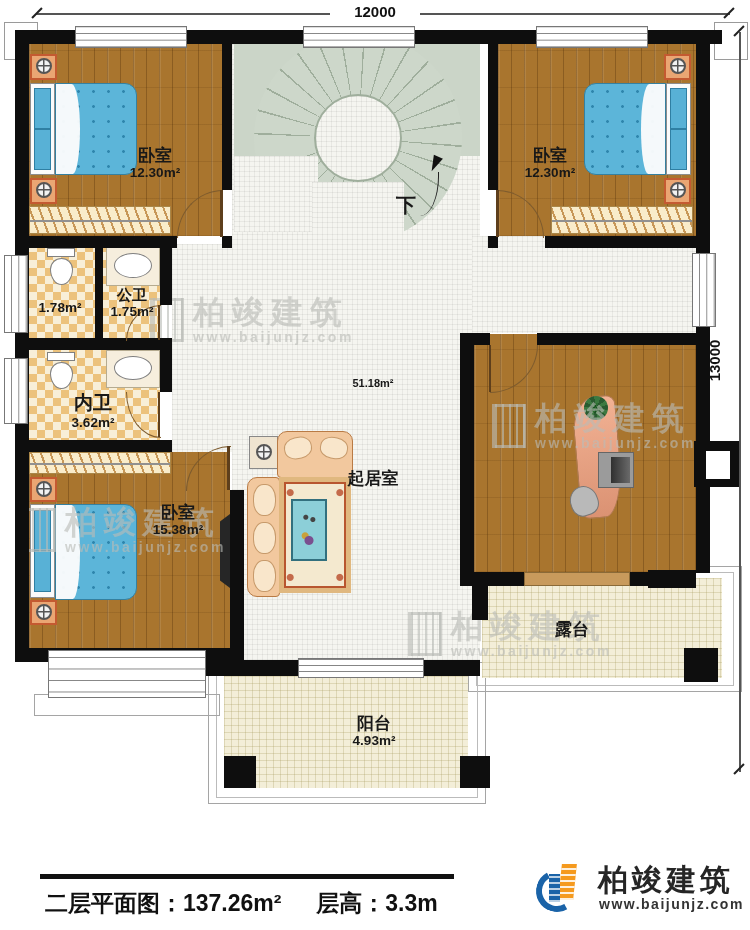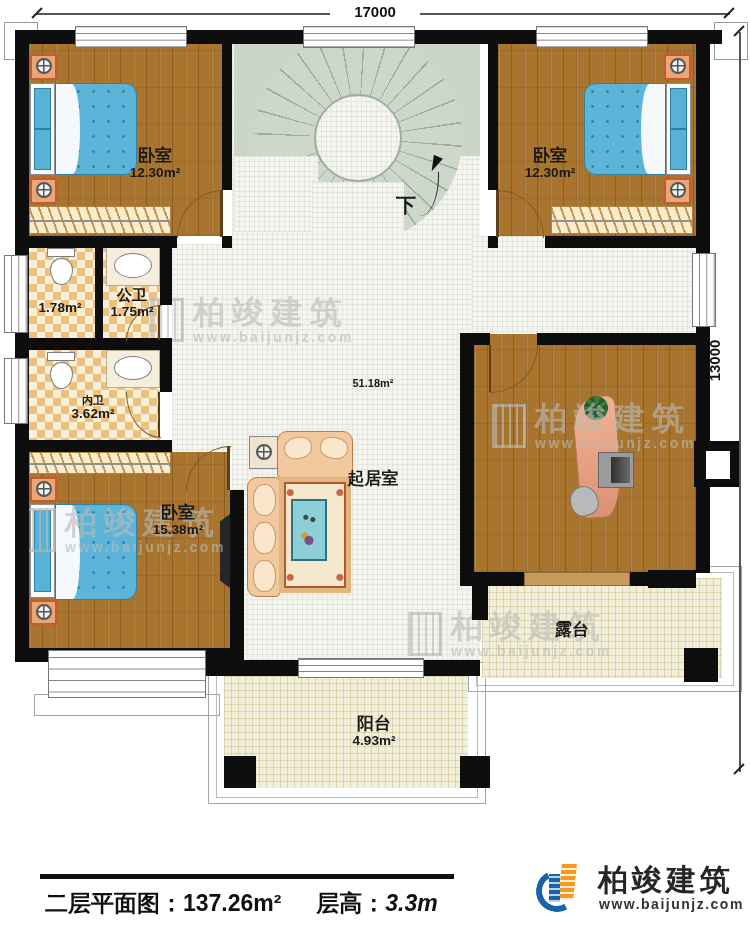--- a/index.html
+++ b/index.html
@@ -303,21 +303,21 @@
     <span class="rarea">12.30m²</span>
   </div>
   <div class="rlabel" style="left:100px;top:287px;width:64px;">
     <span class="rname" style="font-size:15px;">公卫</span>
     <span class="rarea">1.75m²</span>
   </div>
   <div class="rlabel" style="left:28px;top:300px;width:64px;">
     <span class="rarea">1.78m²</span>
   </div>
   <div class="rlabel" style="left:58px;top:394px;width:70px;">
-    <span class="rname" style="font-size:11px;">内卫</span>
+    <span class="rname" style="font-size:19px;font-family:Liberation Mono, monospace;">内卫</span>
     <span class="rarea">3.62m²</span>
   </div>
   <div class="rlabel" style="left:128px;top:503px;width:100px;">
     <span class="rname">卧室</span>
     <span class="rarea">15.38m²</span>
   </div>
   <div class="rlabel" style="left:333px;top:377px;width:80px;">
     <span class="rarea" style="font-size:11px;">51.18m²</span>
   </div>
   <div class="rlabel" style="left:330px;top:469px;width:86px;">
@@ -328,34 +328,34 @@
   </div>
   <div class="rlabel" style="left:334px;top:714px;width:80px;">
     <span class="rname">阳台</span>
     <span class="rarea">4.93m²</span>
   </div>
 
   <div class="dimline" style="left:36px;top:13px;width:694px;height:1.5px;"></div>
   <div class="tick" style="left:30px;top:12px;"></div>
   <div class="tick" style="left:722px;top:12px;"></div>
   <div class="dim" style="left:330px;top:3px;width:90px;background:#fff;">
-    <span>17000</span>
+    <span>12000</span>
   </div>
   <div class="dimline" style="left:739px;top:32px;width:1.5px;height:740px;"></div>
   <div class="tick" style="left:732px;top:30px;"></div>
   <div class="tick" style="left:732px;top:768px;"></div>
   <div class="dim" style="left:650px;top:352px;width:128px;transform:rotate(-90deg);">
     <span>13000</span>
   </div>
 
   <div class="abs" style="left:40px;top:874px;width:414px;height:5px;background:#111;z-index:50;"></div>
   <div class="abs" style="left:45px;top:888px;font-size:23px;font-weight:bold;color:#111;z-index:50;white-space:nowrap;">
     <span>二层平面图：</span><span style="font-weight:600;">137.26m²</span>
     <span style="display:inline-block;width:22px;"></span>
-    <span>层高：</span><span style="font-weight:600;font-style:italic;">3.3m</span>
+    <span>层高：</span><span style="font-weight:600;">3.3m</span>
   </div>
 
   <div class="abs" style="left:536px;top:860px;width:200px;height:56px;z-index:50;">
     <div class="abs" style="left:0;top:2px;width:54px;height:52px;">
       <div class="abs" style="left:0;top:8px;width:42px;height:42px;border:6px solid #1a63a8;border-radius:50%;border-top-color:transparent;border-right-color:transparent;transform:rotate(16deg);box-sizing:border-box;"></div>
       <div class="abs" style="left:24px;top:2px;width:15px;height:36px;background:#f59a1e;transform:skewX(-6deg);
                   background-image:repeating-linear-gradient(0deg,rgba(255,255,255,.85) 0 2px,transparent 2px 6px);"></div>
       <div class="abs" style="left:13px;top:12px;width:11px;height:28px;background:#1a63a8;
                   background-image:repeating-linear-gradient(0deg,rgba(255,255,255,.7) 0 2px,transparent 2px 6px);"></div>
     </div>

